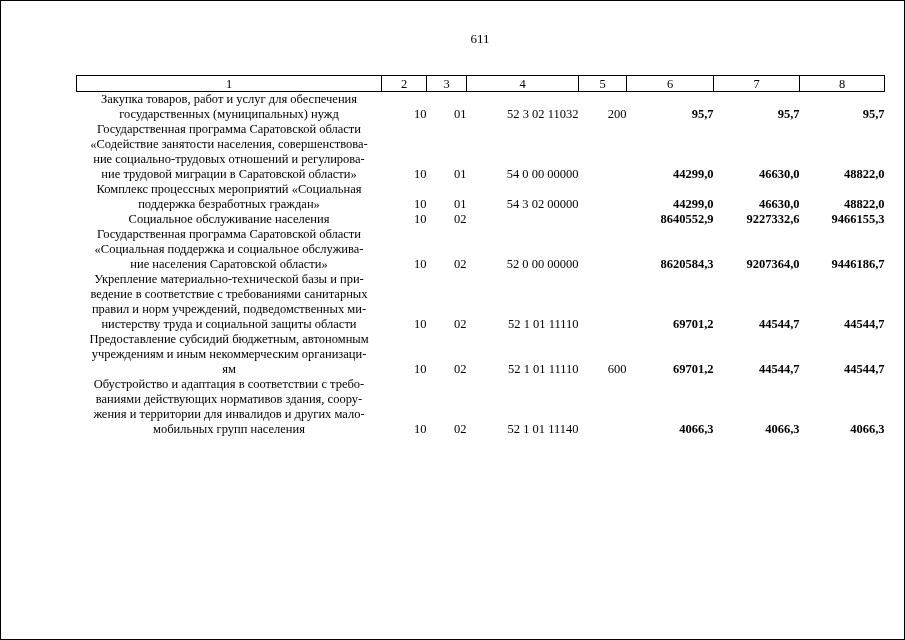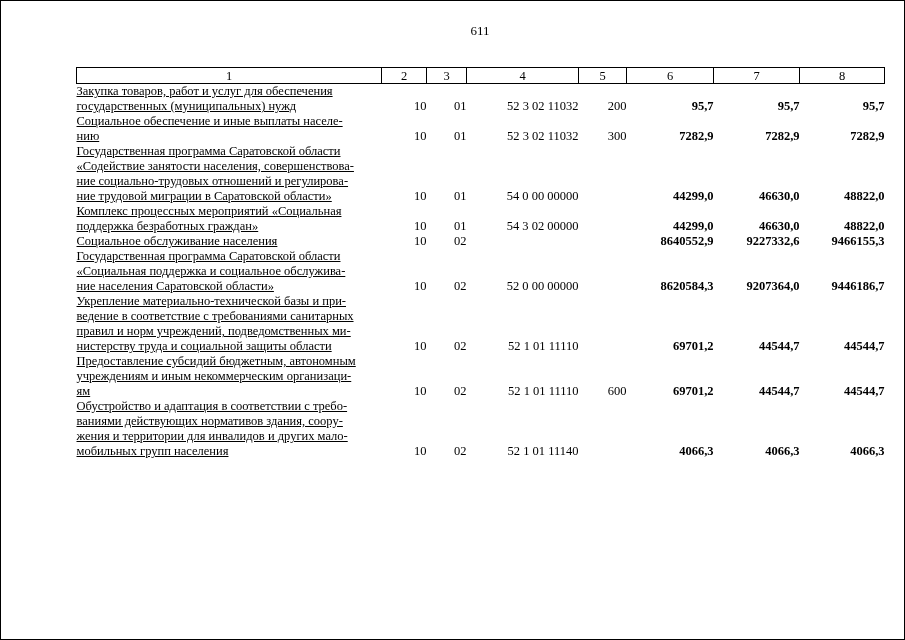--- a/index.html
+++ b/index.html
@@ -6,21 +6,21 @@
   html, body { background: #e8e8e8; }
   body { font-family: "Liberation Serif", serif; color: #000; }
 
   .page {
     position: relative;
     width: 905px;
     height: 640px;
     background: #fff;
     border: 1px solid #000;
     overflow: hidden;
-    padding-top: 22px;
+    padding-top: 30px;
   }
 
   .page-number {
     width: 808px;
     margin-left: 75px;
     text-align: center;
     font-size: 13px;
     line-height: 15px;
   }
 
@@ -46,22 +46,21 @@
 
   table.budget-table td {
     vertical-align: bottom;
     padding: 0;
   }
 
   td.c1 {
     padding-left: 7px;
     padding-right: 2px;
     white-space: pre-line;
-    text-align: left;
-    text-decoration: underline;
+    text-align: center;
   }
   td.c2, td.c3, td.c4, td.c5 { text-align: right; font-family: Liberation Serif, serif; }
   td.num { text-align: right; padding-right: 6px; font-weight: bold; }
 </style>
 </head>
 <body>
 
 <div class="page">
 
   <div class="page-number">611</div>
@@ -93,31 +92,20 @@
         <tr>
     <td class="c1">Закупка товаров, работ и услуг для обеспечения
 государственных (муниципальных) нужд</td>
     <td class="c2">10</td>
     <td class="c3">01</td>
     <td class="c4">52 3 02 11032</td>
     <td class="c5">200</td>
     <td class="c6 num">95,7</td>
     <td class="c7 num">95,7</td>
     <td class="c8 num">95,7</td>
-  </tr>
-        <tr>
-    <td class="c1">Социальное обеспечение и иные выплаты населе-
-нию</td>
-    <td class="c2">10</td>
-    <td class="c3">01</td>
-    <td class="c4">52 3 02 11032</td>
-    <td class="c5">300</td>
-    <td class="c6 num">7282,9</td>
-    <td class="c7 num">7282,9</td>
-    <td class="c8 num">7282,9</td>
   </tr>
         <tr>
     <td class="c1">Государственная программа Саратовской области
 «Содействие занятости населения, совершенствова-
 ние социально-трудовых отношений и регулирова-
 ние трудовой миграции в Саратовской области»</td>
     <td class="c2">10</td>
     <td class="c3">01</td>
     <td class="c4">54 0 00 00000</td>
     <td class="c5"></td>

